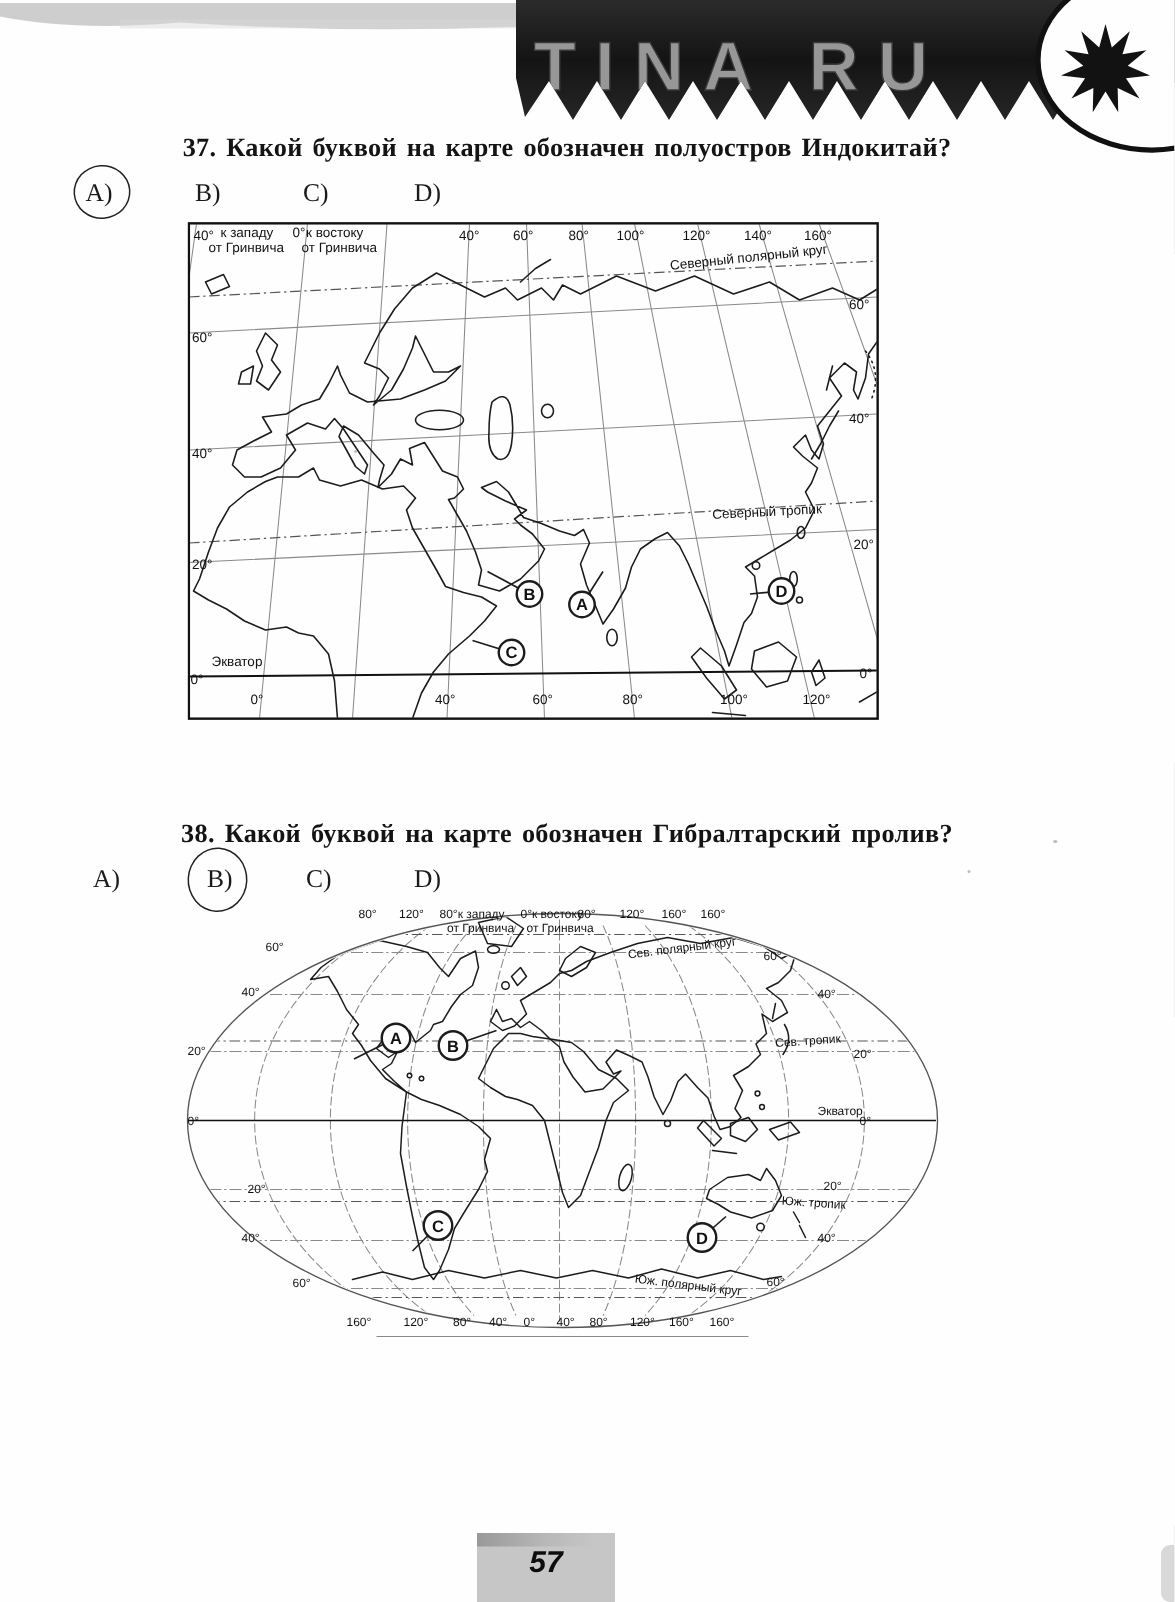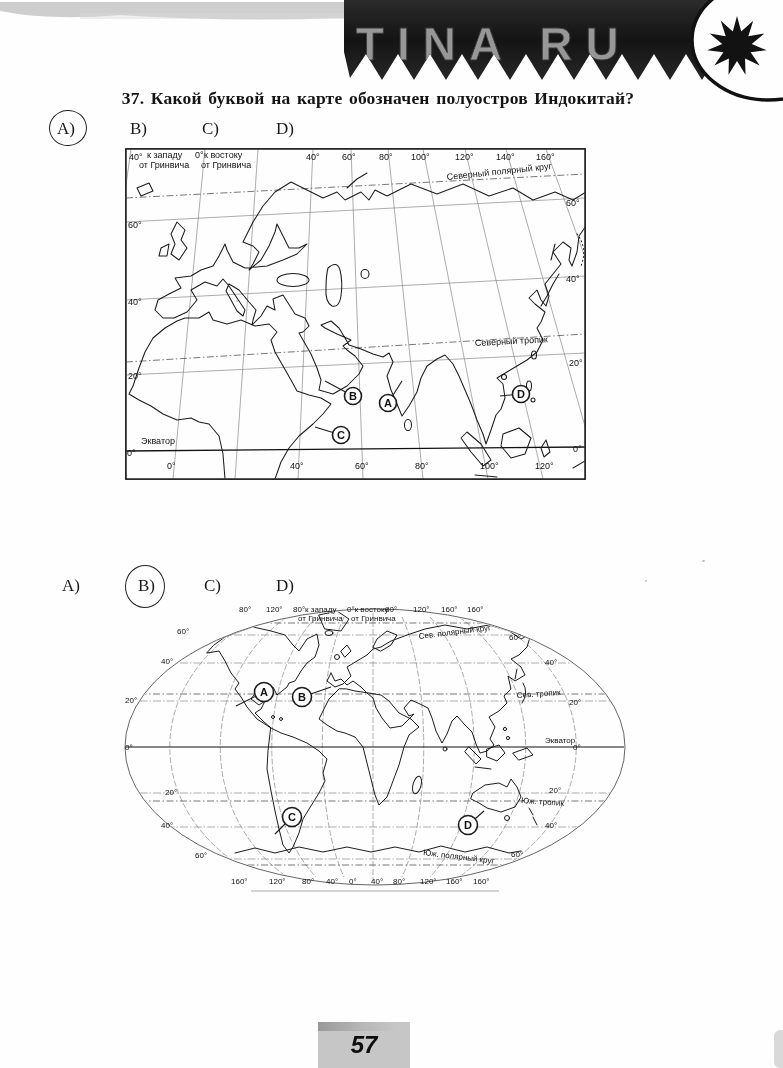--- a/index.html
+++ b/index.html
@@ -26,21 +26,21 @@
   .mkline{stroke:#1c1c1c;stroke-width:1.1;}
   .mkcirc{fill:#fff;stroke:#1c1c1c;stroke-width:1.6;}
   .mktxt{font-family:"Liberation Sans",sans-serif;font-weight:bold;font-size:11px;fill:#111;
          text-anchor:middle;}
   #pagetab{position:absolute;left:318px;top:1022px;width:92px;height:46px;background:#c6c6c6;
            text-align:center;}
   #pagetab .smudge{position:absolute;left:0;top:0;width:78px;height:9px;
            background:linear-gradient(90deg,#8d8d8d,#b5b5b5 60%,rgba(198,198,198,0));opacity:.8;}
   #pagetab span{position:relative;display:inline-block;margin-top:9px;
            font-family:"Liberation Sans",sans-serif;font-weight:bold;font-style:italic;
-           font-size:24px;color:#0d0d0d;text-align:center;}
+           font-size:20px;color:#0d0d0d;text-align:center;}
   .speck{position:absolute;background:#bdbdbd;border-radius:50%;}
   #corner-smudge{position:absolute;right:0;top:1030px;width:9px;height:38px;background:#cfcfcf;
            border-radius:6px 0 0 6px;opacity:.8;}
   #watermark-text{font-family:"Liberation Sans",sans-serif;font-weight:bold;font-size:46px;
            letter-spacing:13px;fill:#979797;stroke:#3a3a3a;stroke-width:0.9px;}
 </style>
 </head>
 <body>
 
 <div id="page">
@@ -176,20 +176,24 @@
         <line x1="216" y1="287" x2="190" y2="279" class="mkline"></line>
         <circle cx="216" cy="287" r="8.5" class="mkcirc"></circle>
         <text x="216" y="290.96" class="mktxt">С</text>
         <line x1="396" y1="246" x2="375" y2="248" class="mkline"></line>
         <circle cx="396" cy="246" r="8.5" class="mkcirc"></circle>
         <text x="396" y="249.96" class="mktxt">D</text>
       </g>
     <rect class="frame" x="0.9" y="0.9" width="459.2" height="330.2"></rect>
   </svg>
 
+  <div class="q" id="q38">
+    <span>38.</span>
+    <span>Какой буквой на карте обозначен Гибралтарский пролив?</span>
+  </div>
   <span class="opt" style="left:62px;top:576px;">А)</span>
   <span class="opt" style="left:138px;top:576px;">В)</span>
   <span class="opt" style="left:204px;top:576px;">С)</span>
   <span class="opt" style="left:276px;top:576px;">D)</span>
   <div class="answer-circle" id="circ38"></div>
 
   <svg id="map2" width="512" height="296" viewBox="0 0 512 296">
     <defs>
         <clipPath id="m2clip">
           <ellipse cx="252" cy="146" rx="249" ry="137"></ellipse>

